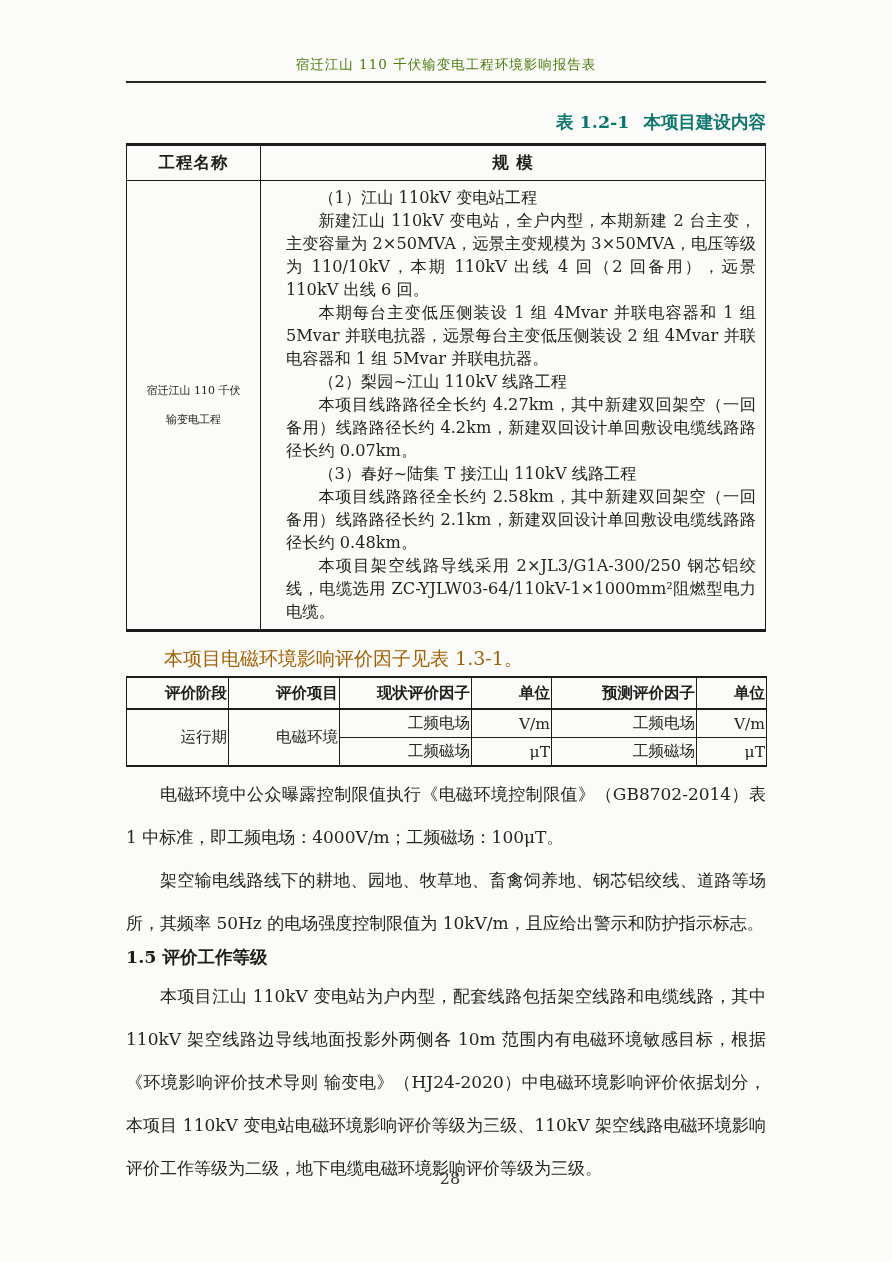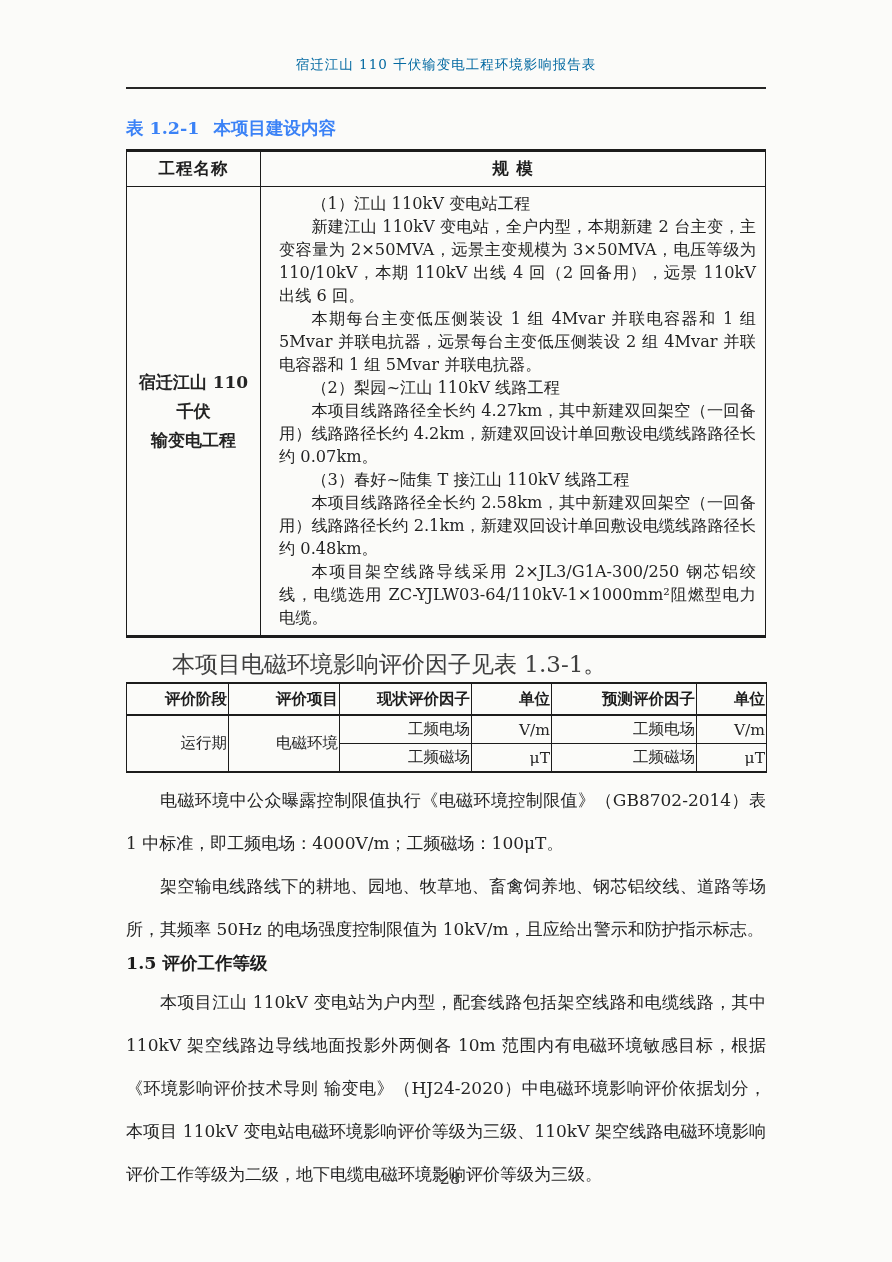--- a/index.html
+++ b/index.html
@@ -9,63 +9,63 @@
     color:#2b2b2b;
     font-family:"DejaVu Serif","Liberation Serif",serif;
     position:relative;
     overflow:hidden;
   }
   .content{width:640px;margin:0 auto;padding-top:56px;}
 
   .doc-header{
     text-align:center;
     font-size:13.5px;
-    color:#0369a1;
-    padding-bottom:13px;
+    color:#4d7c0f;
+    padding-bottom:7px;
     border-bottom:2px solid #262626;
     letter-spacing:1px;
   }
 
   .tbl-title{
-    text-align:left;
+    text-align:right;
     font-weight:bold;
     font-size:17.5px;
     margin-top:27px;
     margin-bottom:9px;
-    color:#3b82f6;
+    color:#0f766e;
   }
   .tbl-title .gap{display:inline-block;width:14px;}
 
   table{width:100%;border-collapse:collapse;table-layout:fixed;}
   table.t1{border-top:3px solid #1c1c1c;border-bottom:3px solid #1c1c1c;}
   table.t1 th,table.t1 td{border:1px solid #1c1c1c;margin-left:44px;}
   table.t1 th{
     height:32px;font-size:16.5px;font-weight:bold;text-align:center;
     letter-spacing:1px;color:#1e1e1e;
   }
   .t1-namecol{width:134px;}
   table.t1 td.name-cell{
     text-align:center;vertical-align:middle;
-    font-size:17px;line-height:29px;color:#242424;font-weight:bold;
+    font-size:11px;line-height:29px;color:#242424;
   }
   table.t1 td.scale-cell{
-    padding:5px 9px 6px 18px;vertical-align:top;border-radius:24px;
+    padding:5px 9px 6px 25px;vertical-align:top;border-radius:24px;
   }
   table.t1 td.scale-cell p{
     margin:0;text-indent:2em;text-align:justify;
     font-size:16.2px;line-height:23px;color:#242424;
   }
 
   .sec-heading{
     font-weight:bold;font-size:17.5px;color:#1c1c1c;
     margin-top:14px;
   }
   .para-single{
     margin:0;margin-top:11px;
-    text-indent:2em;font-size:23px;line-height:30px;color:#404040;
+    text-indent:2em;font-size:19px;line-height:30px;color:#a16207;
   }
 
   table.t2{border-top:2.5px solid #1c1c1c;border-bottom:2.5px solid #1c1c1c;margin-top:3px;}
   table.t2 th,table.t2 td{border:1px solid #1c1c1c;text-align:right;color:#242424;}
   table.t2 th{
     height:28px;font-size:15.5px;font-weight:bold;color:#1e1e1e;
     border-bottom:2px solid #1c1c1c;
   }
   table.t2 td{height:25px;font-size:15.5px;}
 

